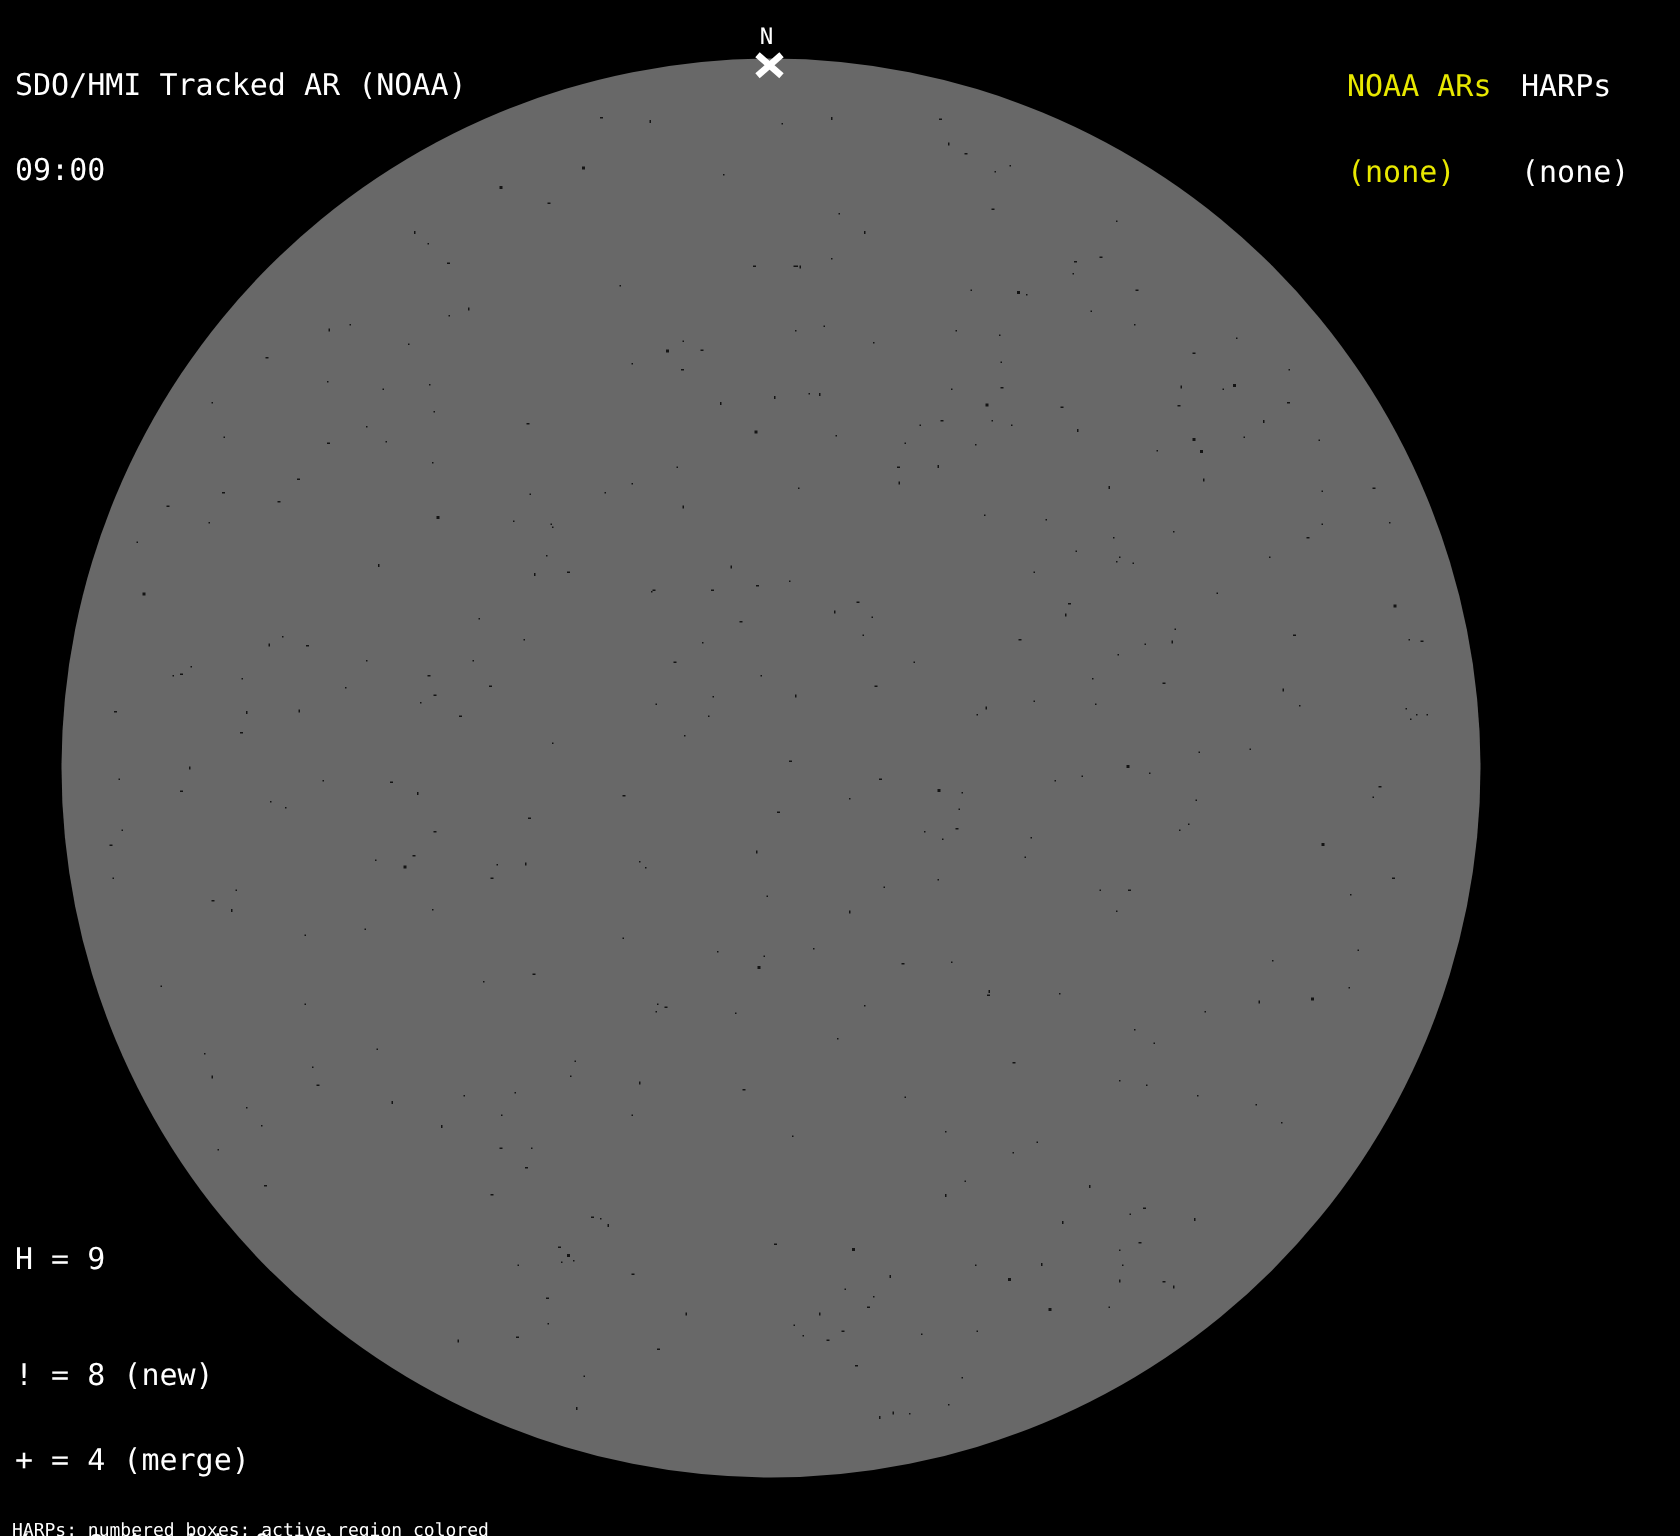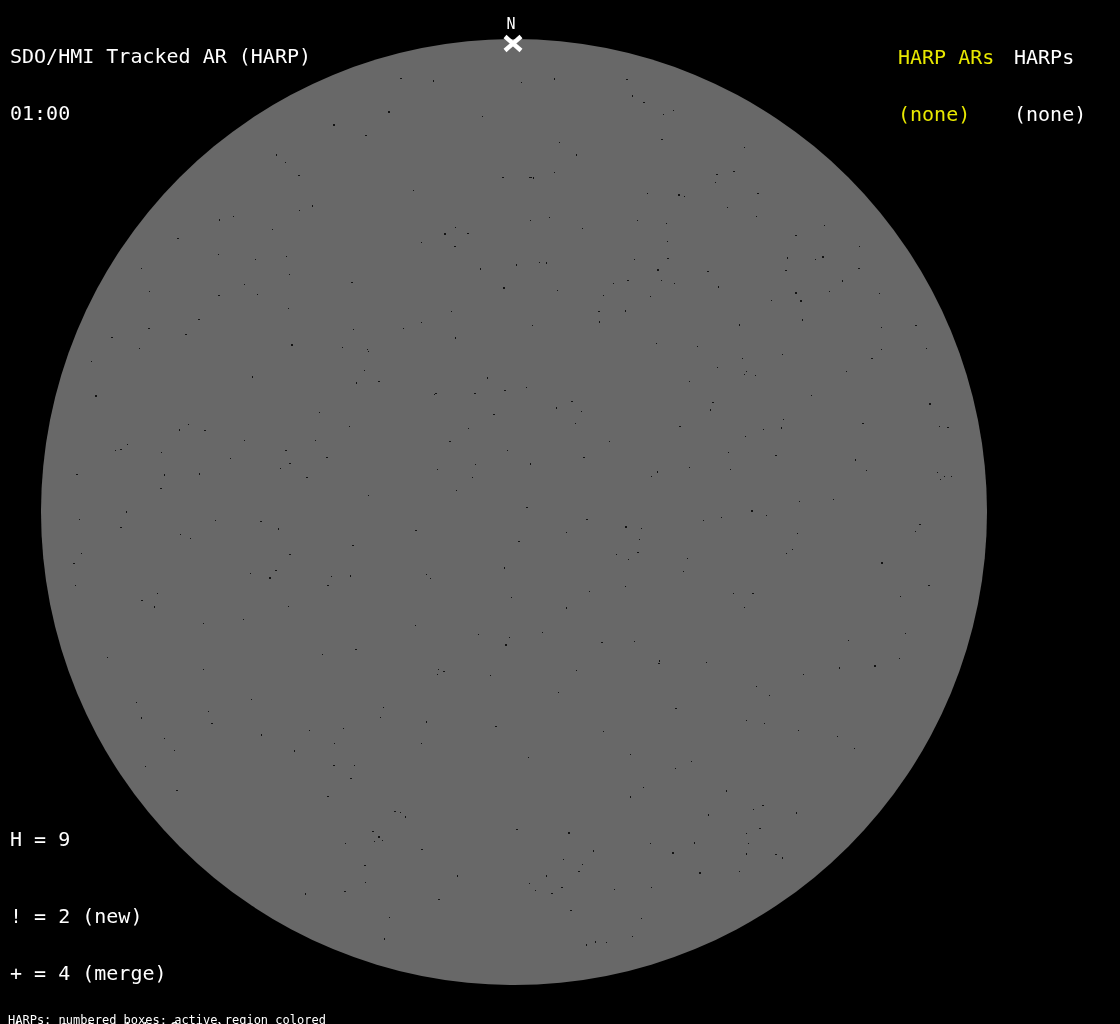--- a/index.html
+++ b/index.html
@@ -447,36 +447,36 @@
       <div class="speck" style="width: 2px; height: 1px; left: 560px; top: 603px; background: rgb(20, 20, 20);"></div>
     </div>
 
   <div class="north-label">N</div>
   <svg class="north-cross" viewBox="0 0 22 19">
     <line x1="3" y1="2.5" x2="19" y2="16.5" stroke="#ffffff" stroke-width="4.4"></line>
     <line x1="19" y1="2.5" x2="3" y2="16.5" stroke="#ffffff" stroke-width="4.4"></line>
   </svg>
 
   <div class="hdr-left mono20">
-    <div>SDO/HMI Tracked AR (HARP)</div>
-    <div>01:00</div>
+    <div>SDO/HMI Tracked AR (NOAA)</div>
+    <div>09:00</div>
   </div>
 
   <div class="hdr-noaa mono20">
-    <div>HARP ARs</div>
+    <div>NOAA ARs</div>
     <div>(none)</div>
   </div>
   <div class="hdr-harps mono20">
     <div>HARPs</div>
     <div>(none)</div>
   </div>
 
   <div class="legend-h mono20">H = 9</div>
   <div class="legend-rows mono20">
-    <div>! = 2 (new)</div>
+    <div>! = 8 (new)</div>
     <div>+ = 4 (merge)</div>
     <div>( = 0 (pad before)</div>
     
     
     
   </div>
 
   <div class="footer">
     <div>HARPs: numbered boxes; active region colored</div>
     

